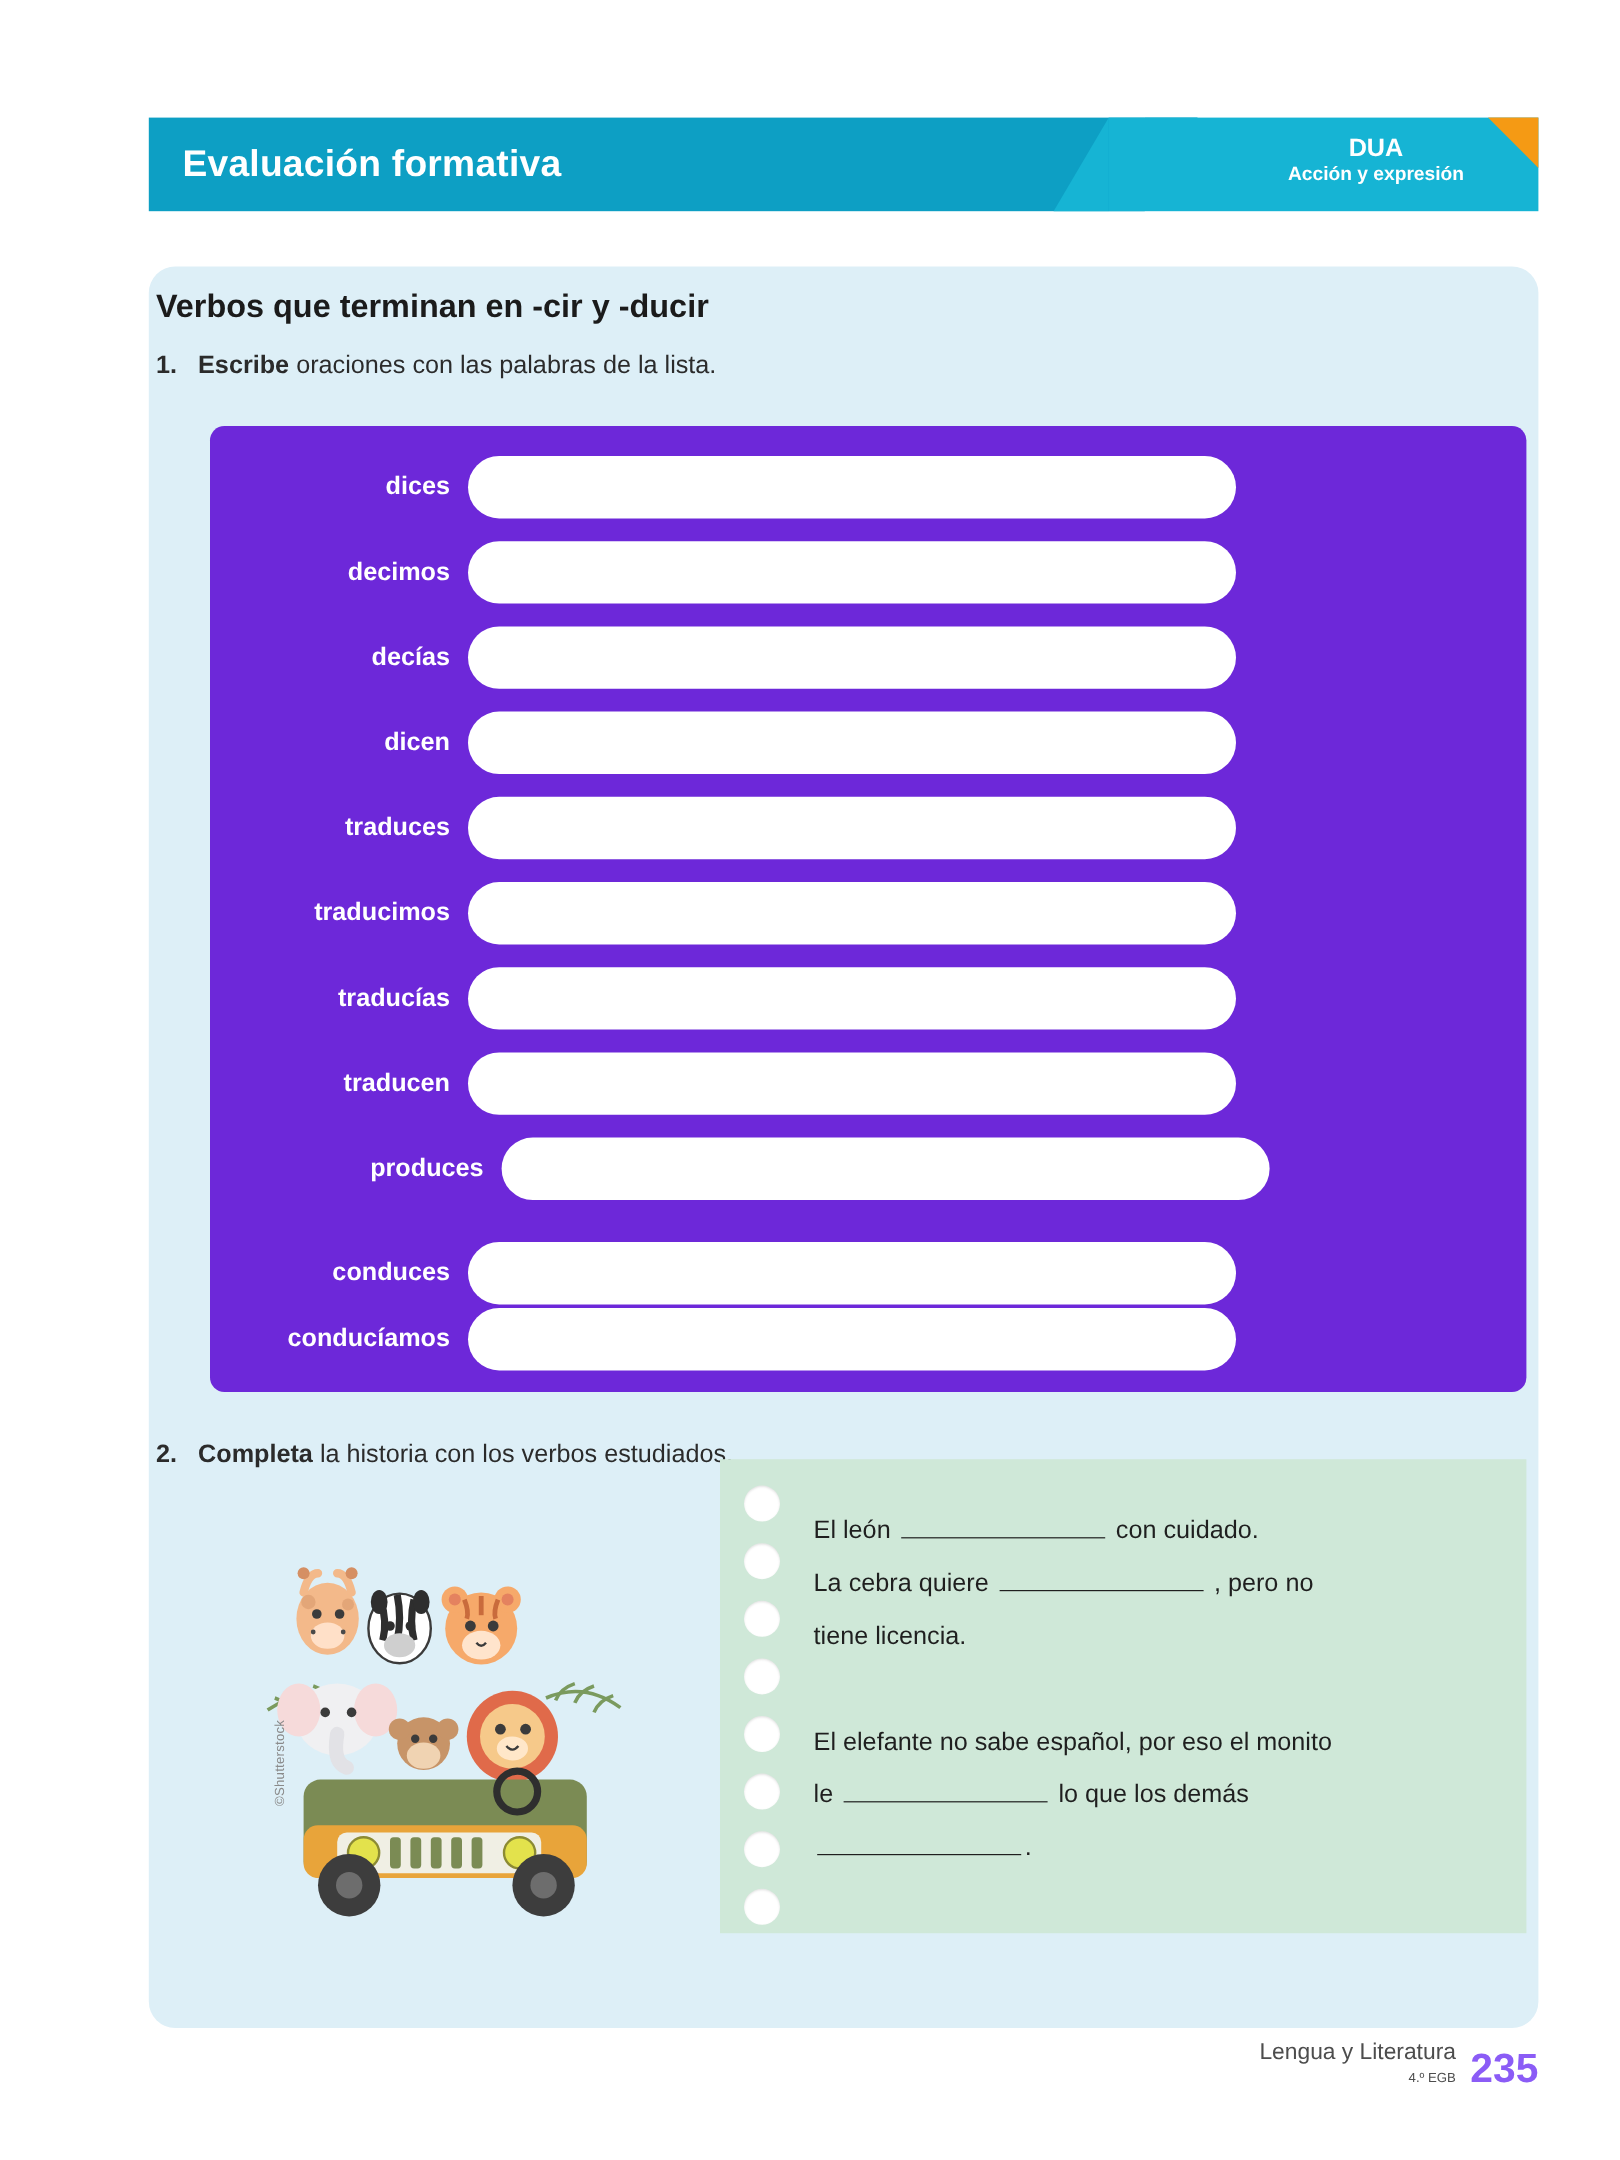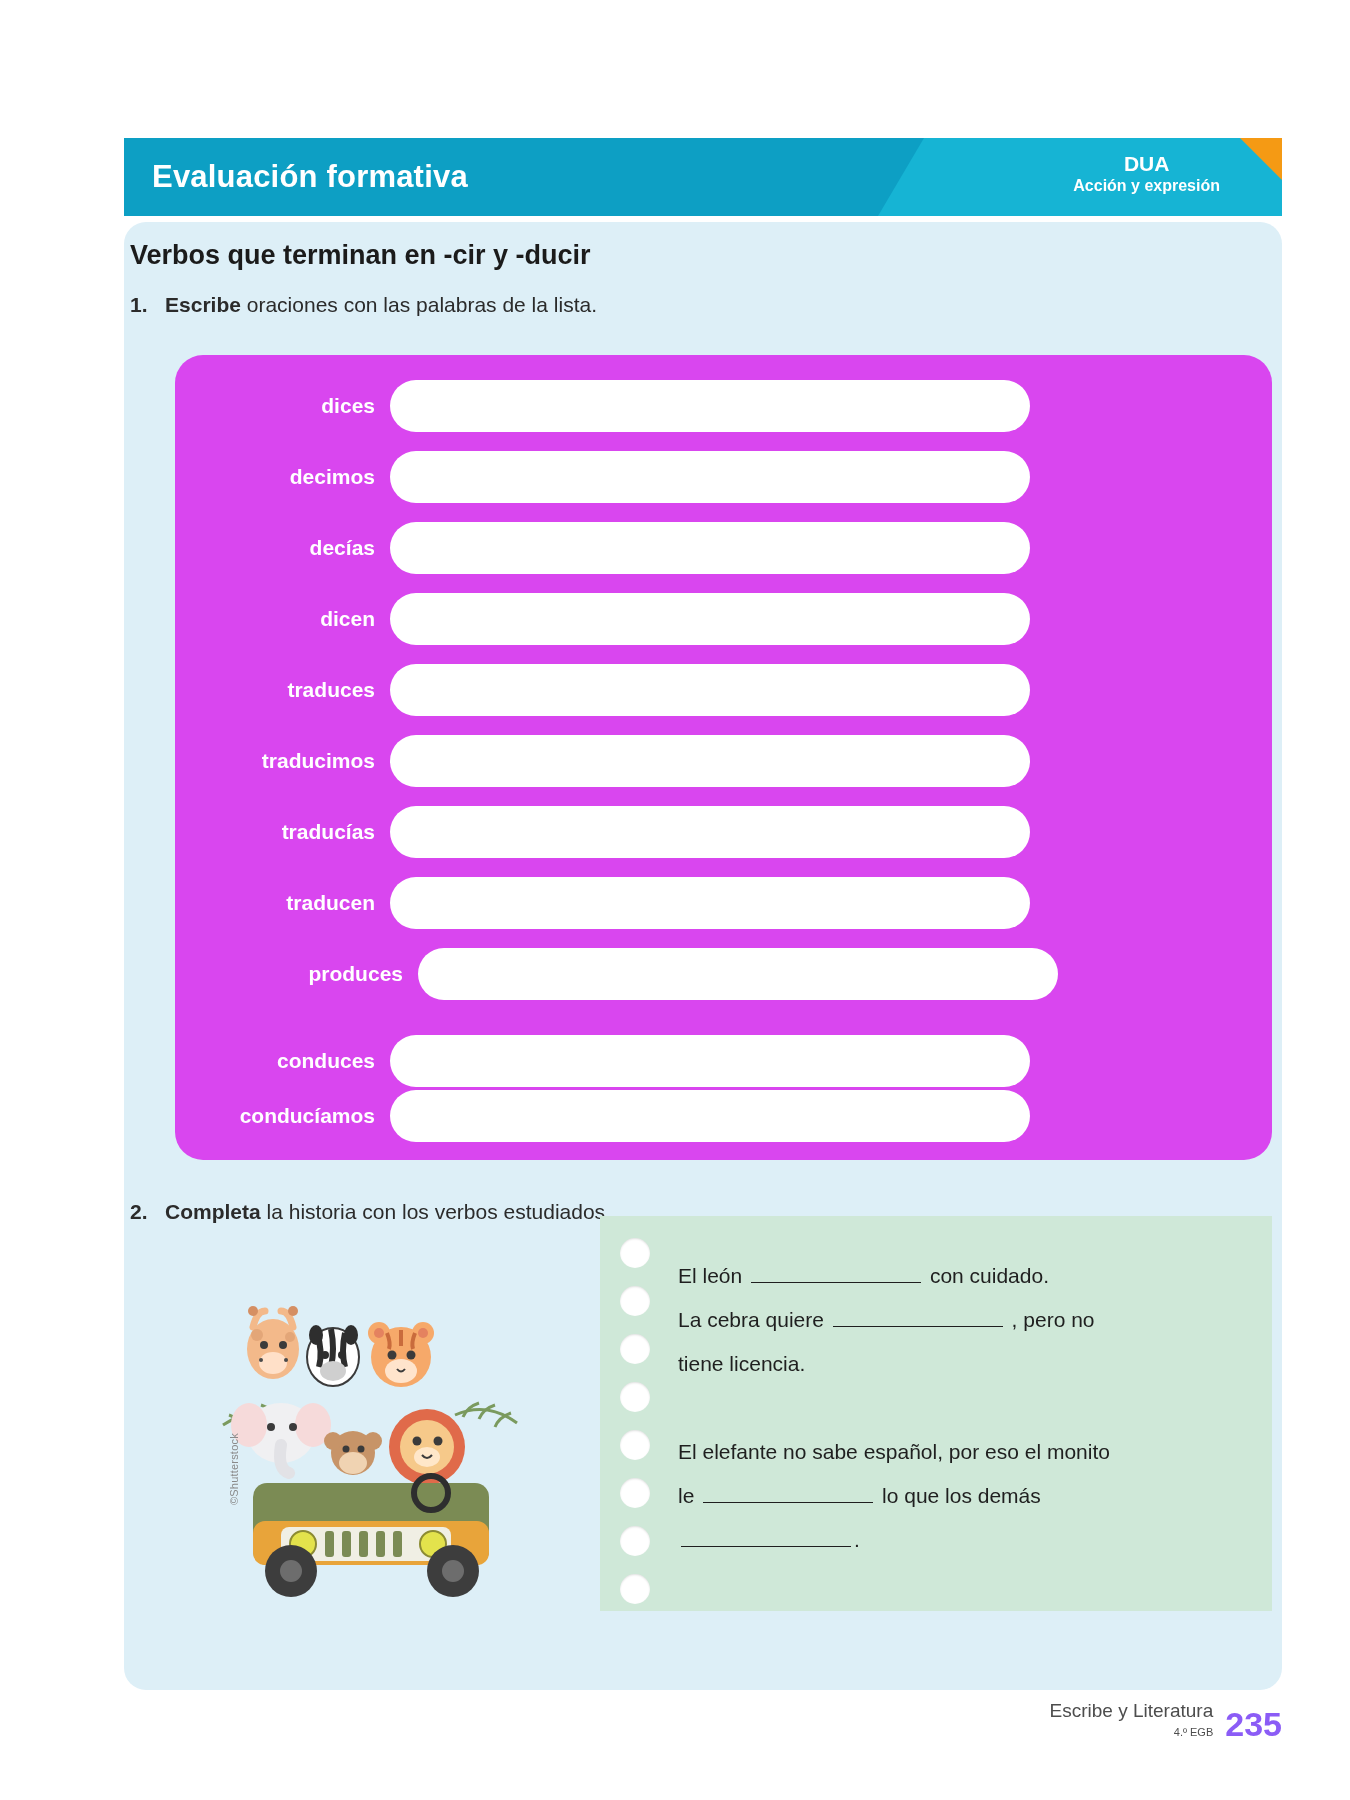--- a/index.html
+++ b/index.html
@@ -15,21 +15,20 @@
     overflow: hidden;
   }
 
   
   .header-wrap {
     position: absolute;
     left: 124px;
     top: 98px;
     width: 1158px;
     height: 78px;
-    margin-top: 40px;
   }
   .header-bar-main {
     position: absolute;
     left: 0;
     top: 0;
     width: 830px;
     height: 78px;
     background: #0d9fc4;
   }
   .header-bar-main::after {
@@ -128,22 +127,22 @@
   .ex1-line .num { font-weight: bold; }
   .ex1-line .verb { font-weight: bold; }
 
   
   .list-box {
     position: absolute;
     left: 175px;
     top: 355px;
     width: 1097px;
     height: 805px;
-    background: #d946ef;
-    border-radius: 28px;
+    background: #6d28d9;
+    border-radius: 12px;
   }
   .list-row {
     position: absolute;
     left: 0;
     width: 100%;
     height: 52px;
   }
   .list-word {
     position: absolute;
     left: 0;
@@ -458,18 +457,18 @@
     <div class="note-hole" style="top: 166px;"></div>
     <div class="note-hole" style="top: 214px;"></div>
     <div class="note-hole" style="top: 262px;"></div>
     <div class="note-hole" style="top: 310px;"></div>
     <div class="note-hole" style="top: 358px;"></div>
   </div>
 
 <div class="footer">
   <div class="footer-inner">
     <div class="footer-lines">
-      <div class="footer-l1">Escribe y Literatura</div>
+      <div class="footer-l1">Lengua y Literatura</div>
       <div class="footer-l2">4.º EGB</div>
     </div>
     <div class="footer-page">235</div>
   </div>
 </div>
 
 </body></html>

